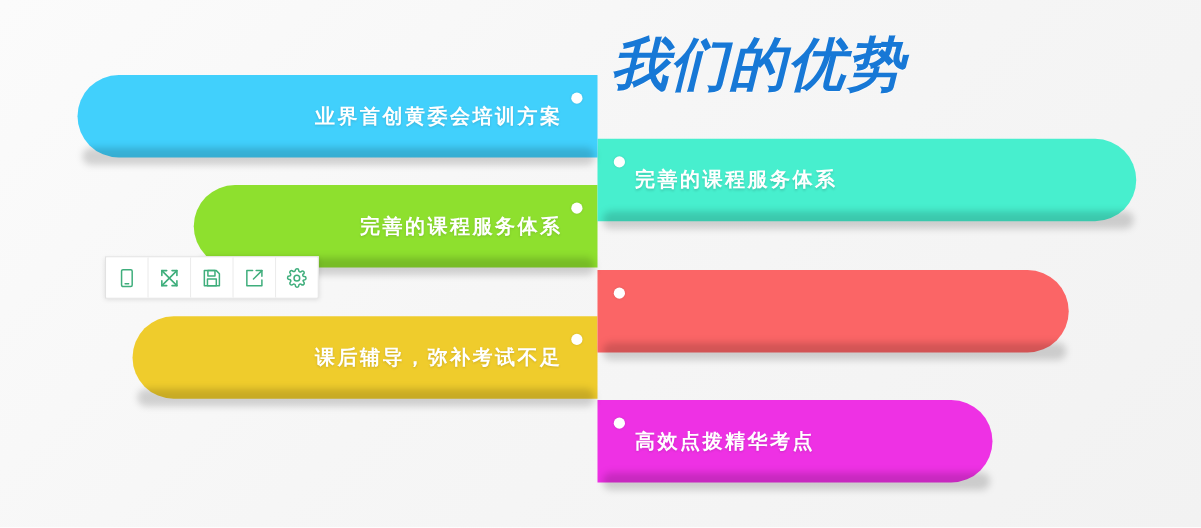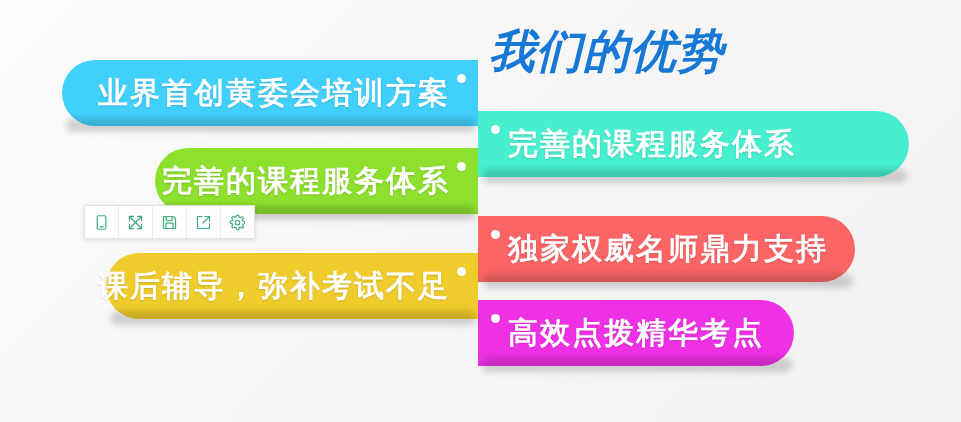--- a/index.html
+++ b/index.html
@@ -38,21 +38,21 @@
   }
 
   
   .bar {
     position: absolute;
     height: 66px;
     box-sizing: border-box;
     display: flex;
     align-items: center;
     color: #ffffff;
-    font-size: 30px;
+    font-size: 16px;
     font-weight: bold;
     letter-spacing: 2px;
     white-space: nowrap;
     text-shadow: 0 1px 2px rgba(0,0,0,0.14);
   }
 
   .bar.left {
     border-radius: 34px 0 0 34px;
     justify-content: flex-end;
     padding-right: 28px;
@@ -89,21 +89,21 @@
   }
   .bar.left  .dot { right: 12px; }
   .bar.right .dot { left: 13px; }
 
   
   #bar-1 { left: 62px;  top: 60px;  width: 416px; background: #41d0fc; z-index: 36; }
   #bar-2 { left: 478px; top: 111px; width: 431px; background: #47efce; z-index: 35; }
   #bar-3 { left: 155px; top: 148px; width: 323px; background: #8ee02e; z-index: 34; }
   #bar-4 { left: 478px; top: 216px; width: 377px; background: #fb6566; z-index: 33; }
   #bar-5 { left: 106px; top: 253px; width: 372px; background: #efcc2c; z-index: 32; text-align: right; }
-  #bar-6 { left: 478px; top: 300px; width: 316px; background: #ee31e4; z-index: 31; }
+  #bar-6 { left: 478px; top: 320px; width: 316px; background: #ee31e4; z-index: 31; }
 
   
   #toolbar {
     position: absolute;
     left: 84px;
     top: 205px;
     height: 32px;
     display: flex;
     align-items: stretch;
     background: #ffffff;
@@ -140,21 +140,20 @@
     <span>完善的课程服务体系</span>
   </div>
 
   <div class="bar left" id="bar-3">
     <span class="dot"></span>
     <span>完善的课程服务体系</span>
   </div>
 
   <div class="bar right" id="bar-4">
     <span class="dot"></span>
-    <span>独家权威名师鼎力支持</span>
   </div>
 
   <div class="bar left" id="bar-5">
     <span class="dot"></span>
     <span>课后辅导，弥补考试不足</span>
   </div>
 
   <div class="bar right" id="bar-6">
     <span class="dot"></span>
     <span>高效点拨精华考点</span>

